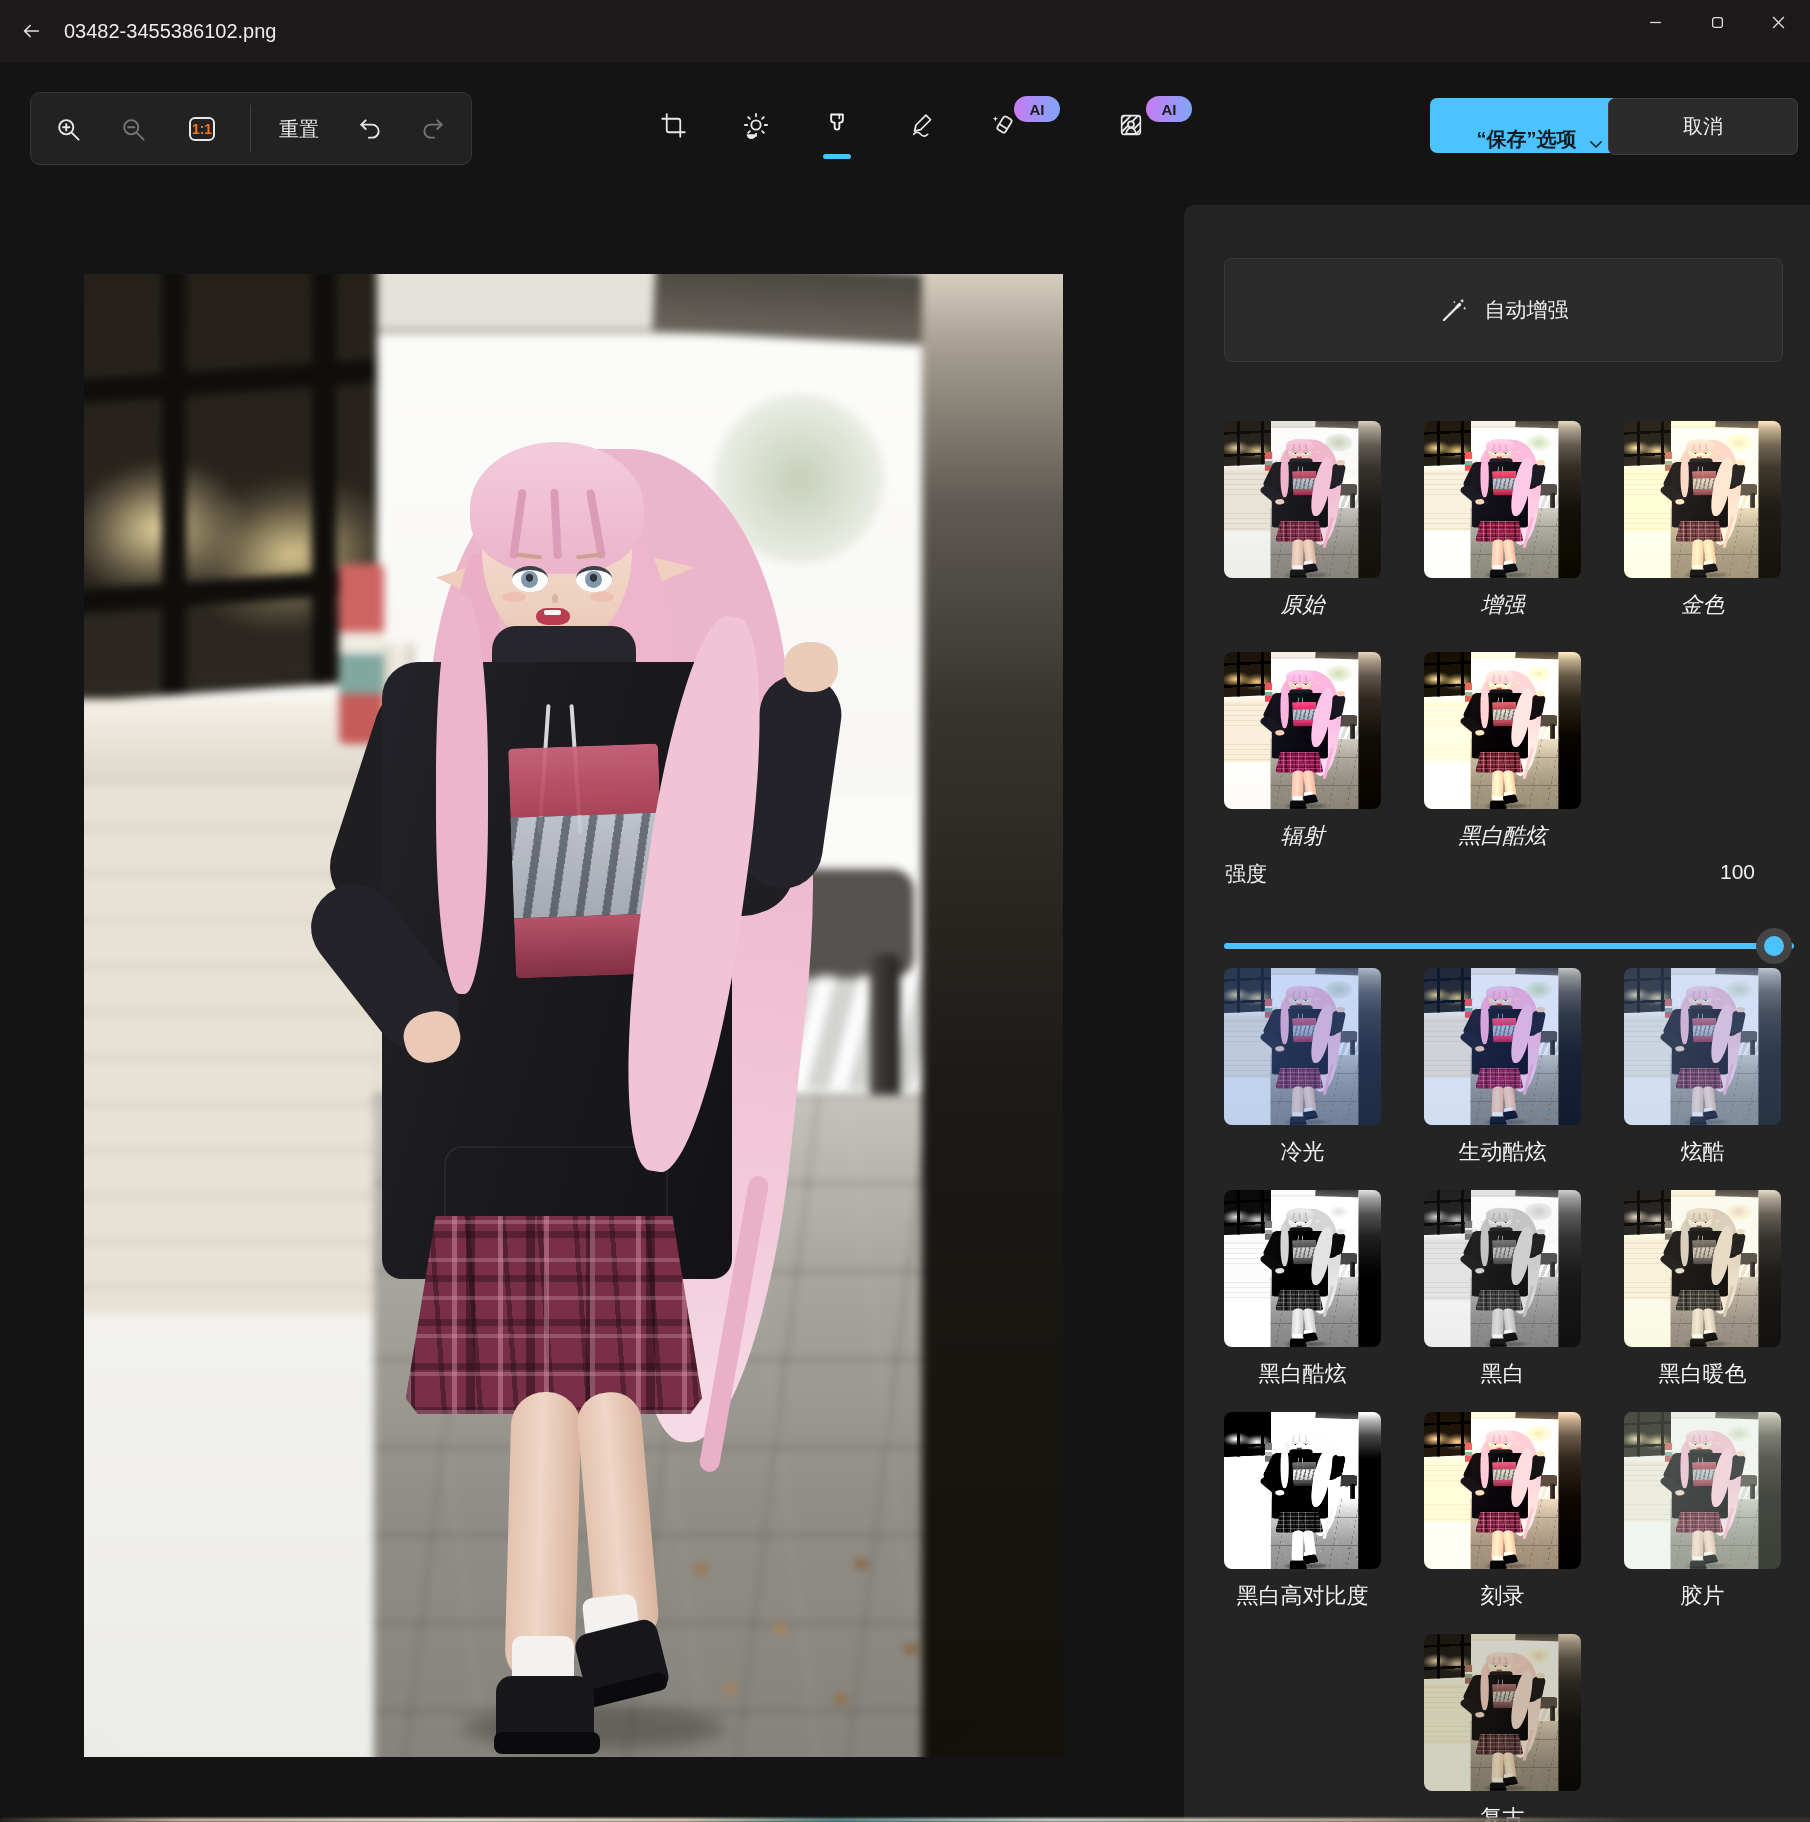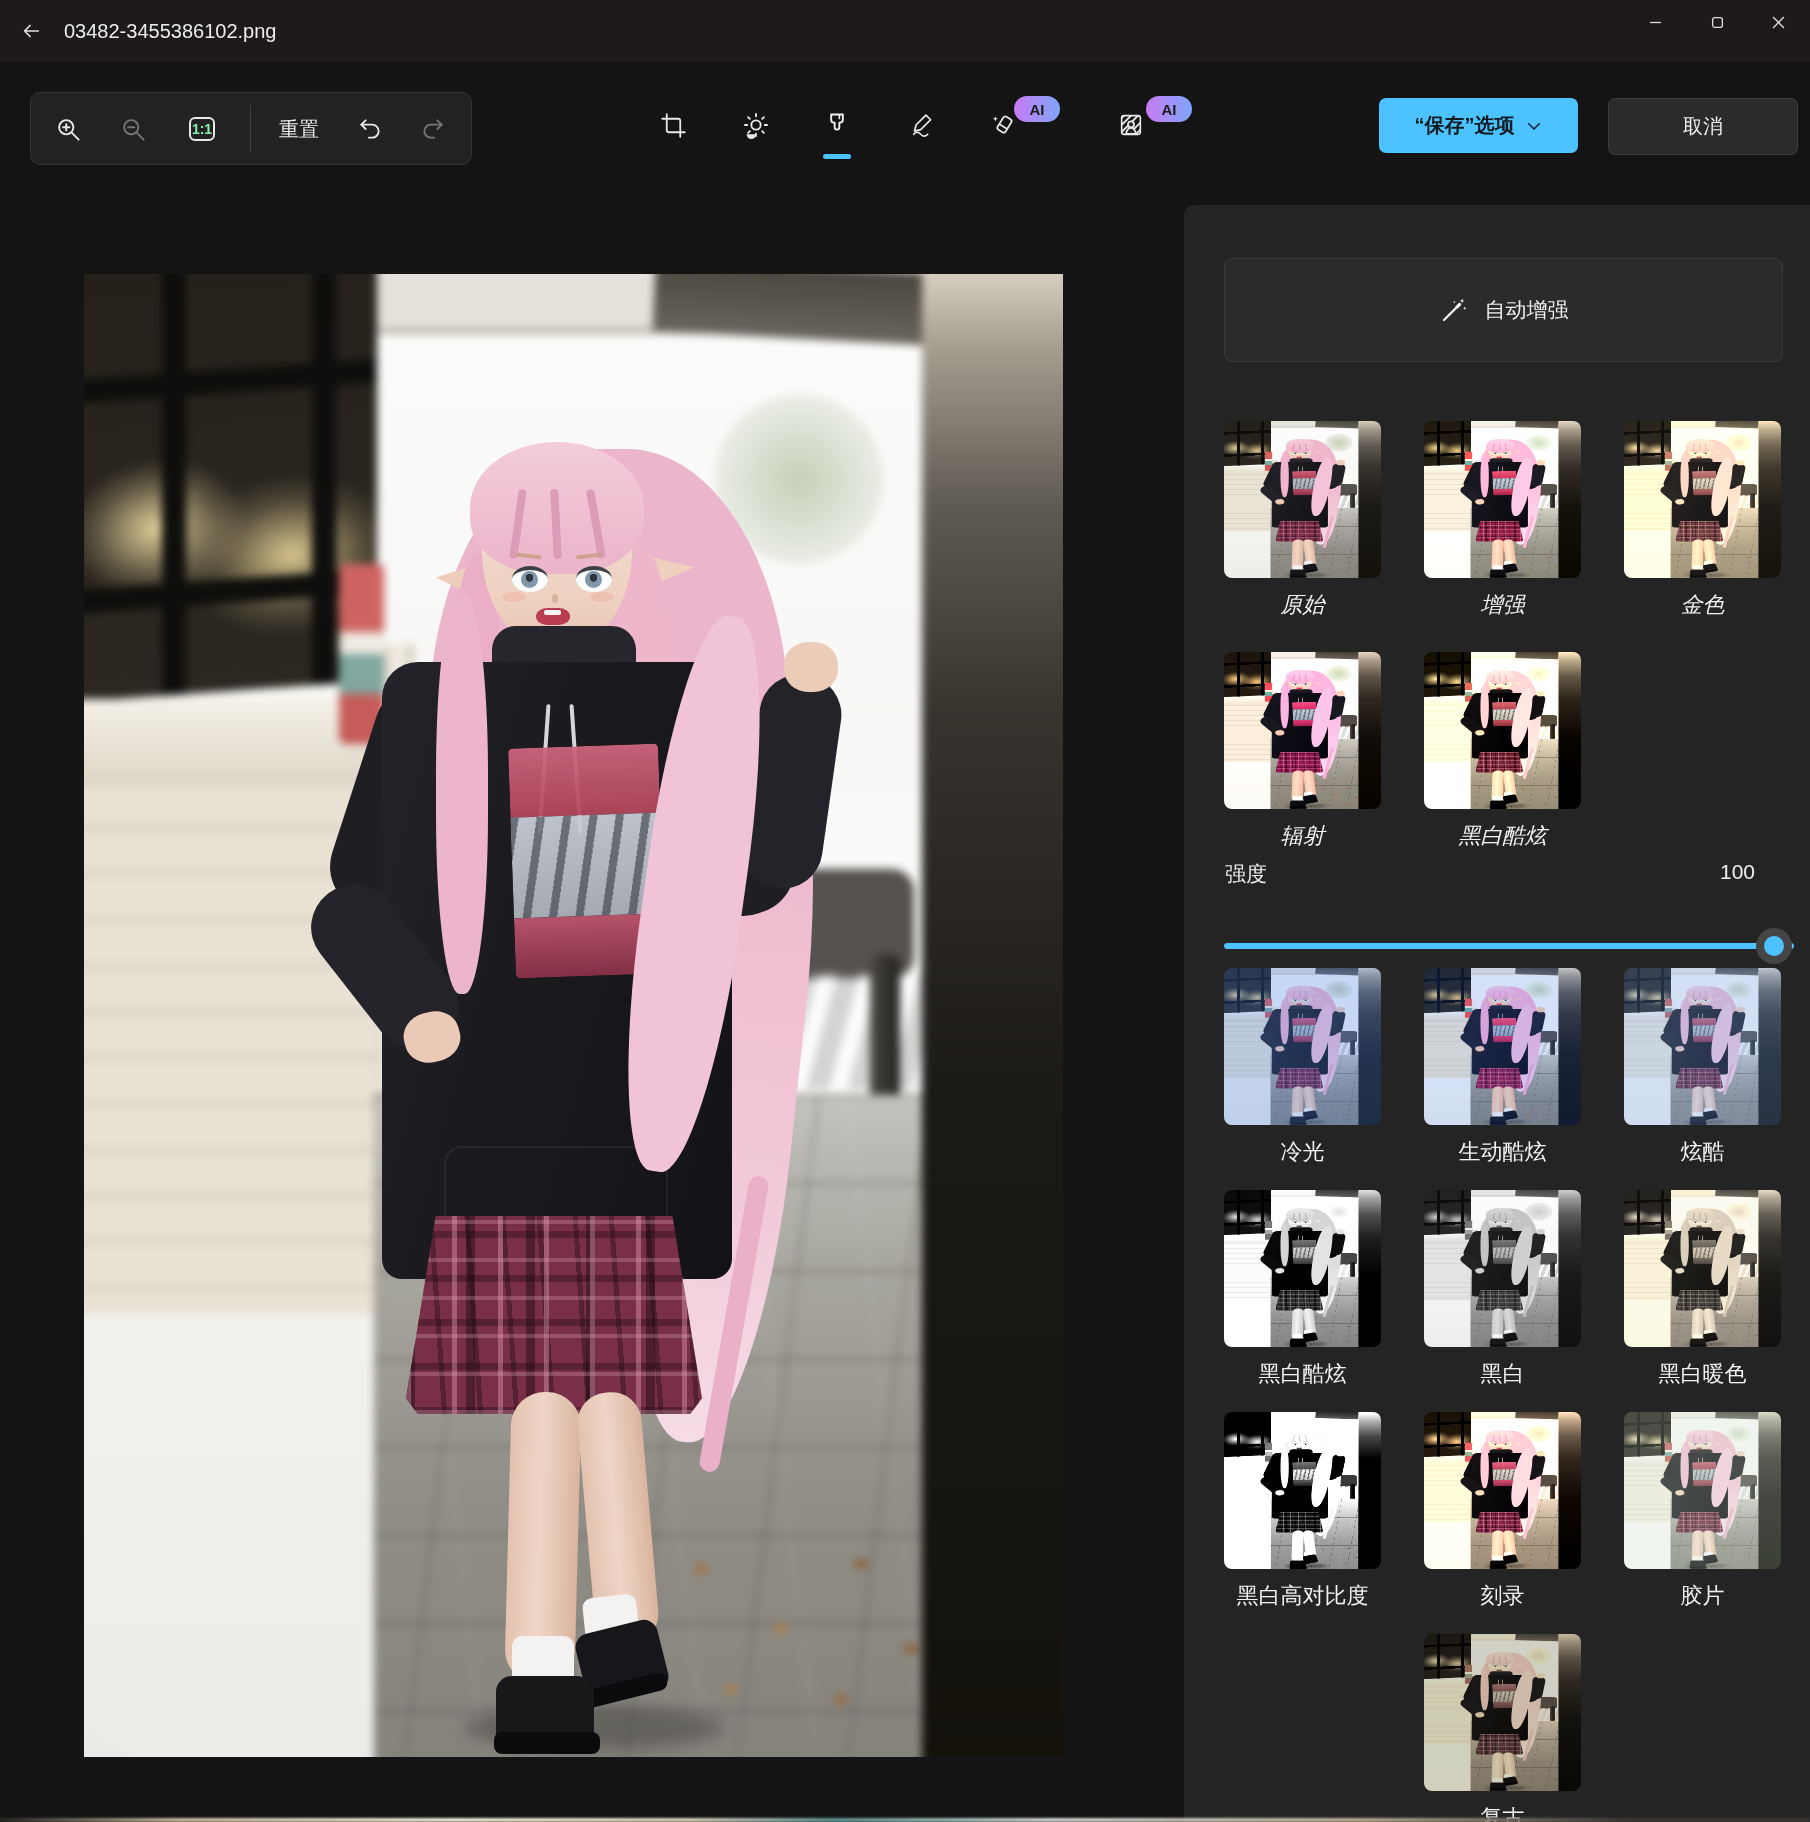--- a/index.html
+++ b/index.html
@@ -11,34 +11,34 @@
             display:flex;align-items:center;justify-content:center;color:#e0e0e0;}
   #title{position:absolute;left:64px;top:0;height:62px;line-height:62px;font-size:20px;color:#ececec;}
   .wc{position:absolute;top:0;width:46px;height:44px;display:flex;align-items:center;justify-content:center;color:#dcdcdc;}
   #wc-min{left:1632px;} #wc-max{left:1694px;} #wc-close{left:1755px;}
   
   #toolbar-left{position:absolute;left:30px;top:92px;width:440px;height:71px;border:1px solid #353535;
                 border-radius:10px;background:#222222;}
   .tbtn{position:absolute;top:13px;width:46px;height:46px;display:flex;align-items:center;justify-content:center;border-radius:6px;}
   .tbtn svg{display:block;}
   #zoom-in{left:14px;} #zoom-out{left:79px;} #ratio-btn{left:148px;}
-  #ratio-box{border:2px solid #e8e8e8;border-radius:6px;padding:2px 1px;font-size:14px;font-weight:bold;color:#86efac;}
+  #ratio-box{border:2px solid #e8e8e8;border-radius:6px;padding:2px 1px;font-size:14px;font-weight:bold;color:#f97316;}
   #tb-divider{position:absolute;left:219px;top:12px;width:1px;height:47px;background:#414141;}
   #reset-btn{left:232px;width:72px;font-size:20px;color:#ececec;}
   #undo-btn{left:316px;} #redo-btn{left:379px;}
   .dim{opacity:0.42;}
   .ctool{position:absolute;top:103px;width:44px;height:44px;display:flex;align-items:center;justify-content:center;border-radius:6px;}
   #tool-crop{left:651px;} #tool-adjust{left:734px;} #tool-filter{left:815px;}
   #tool-markup{left:901px;} #tool-erase{left:981px;} #tool-bg{left:1109px;}
   #tool-underline{position:absolute;left:823px;top:154px;width:28px;height:5px;border-radius:3px;}
   .ai-badge{position:absolute;top:96px;width:46px;height:26px;border-radius:13px;
             display:flex;align-items:center;justify-content:center;font-size:15px;font-weight:bold;color:#1c1c1c;}
   #ai-badge-1{left:1014px;} #ai-badge-2{left:1146px;}
-  #save-btn{position:absolute;left:1379px;top:98px;width:199px;height:55px;border-radius:7px;
-            display:flex;align-items:center;justify-content:center;gap:10px;color:#0d1a20;font-size:20px;font-weight:bold;}
+  #save-btn{position:absolute;left:1430px;top:98px;width:221px;height:55px;border-radius:7px;
+            display:flex;align-items:flex-end;justify-content:center;gap:10px;color:#0d1a20;font-size:20px;font-weight:bold;}
   #cancel-btn{position:absolute;left:1608px;top:98px;width:188px;height:55px;border-radius:7px;background:#2b2b2b;
             border:1px solid #3f3f3f;display:flex;align-items:center;justify-content:center;font-size:20px;color:#efefef;}
   
   #panel{position:absolute;left:1152px;top:205px;right:0;bottom:0;background:#242424;border-top-left-radius:10px;margin-left:32px;}
   #auto-btn{position:absolute;left:40px;top:53px;width:557px;height:102px;background:#2b2b2b;border:1px solid #393939;
             border-radius:8px;display:flex;align-items:center;justify-content:center;gap:16px;font-size:21px;color:#f0f0f0;}
   .fgrid{position:absolute;left:40px;display:grid;grid-template-columns:repeat(3,157px);column-gap:43px;}
   #grid1{top:216px;grid-auto-rows:231px;font-style:italic;}
   #grid2{top:763px;grid-auto-rows:222px;}
   .fcell{width:157px;}

